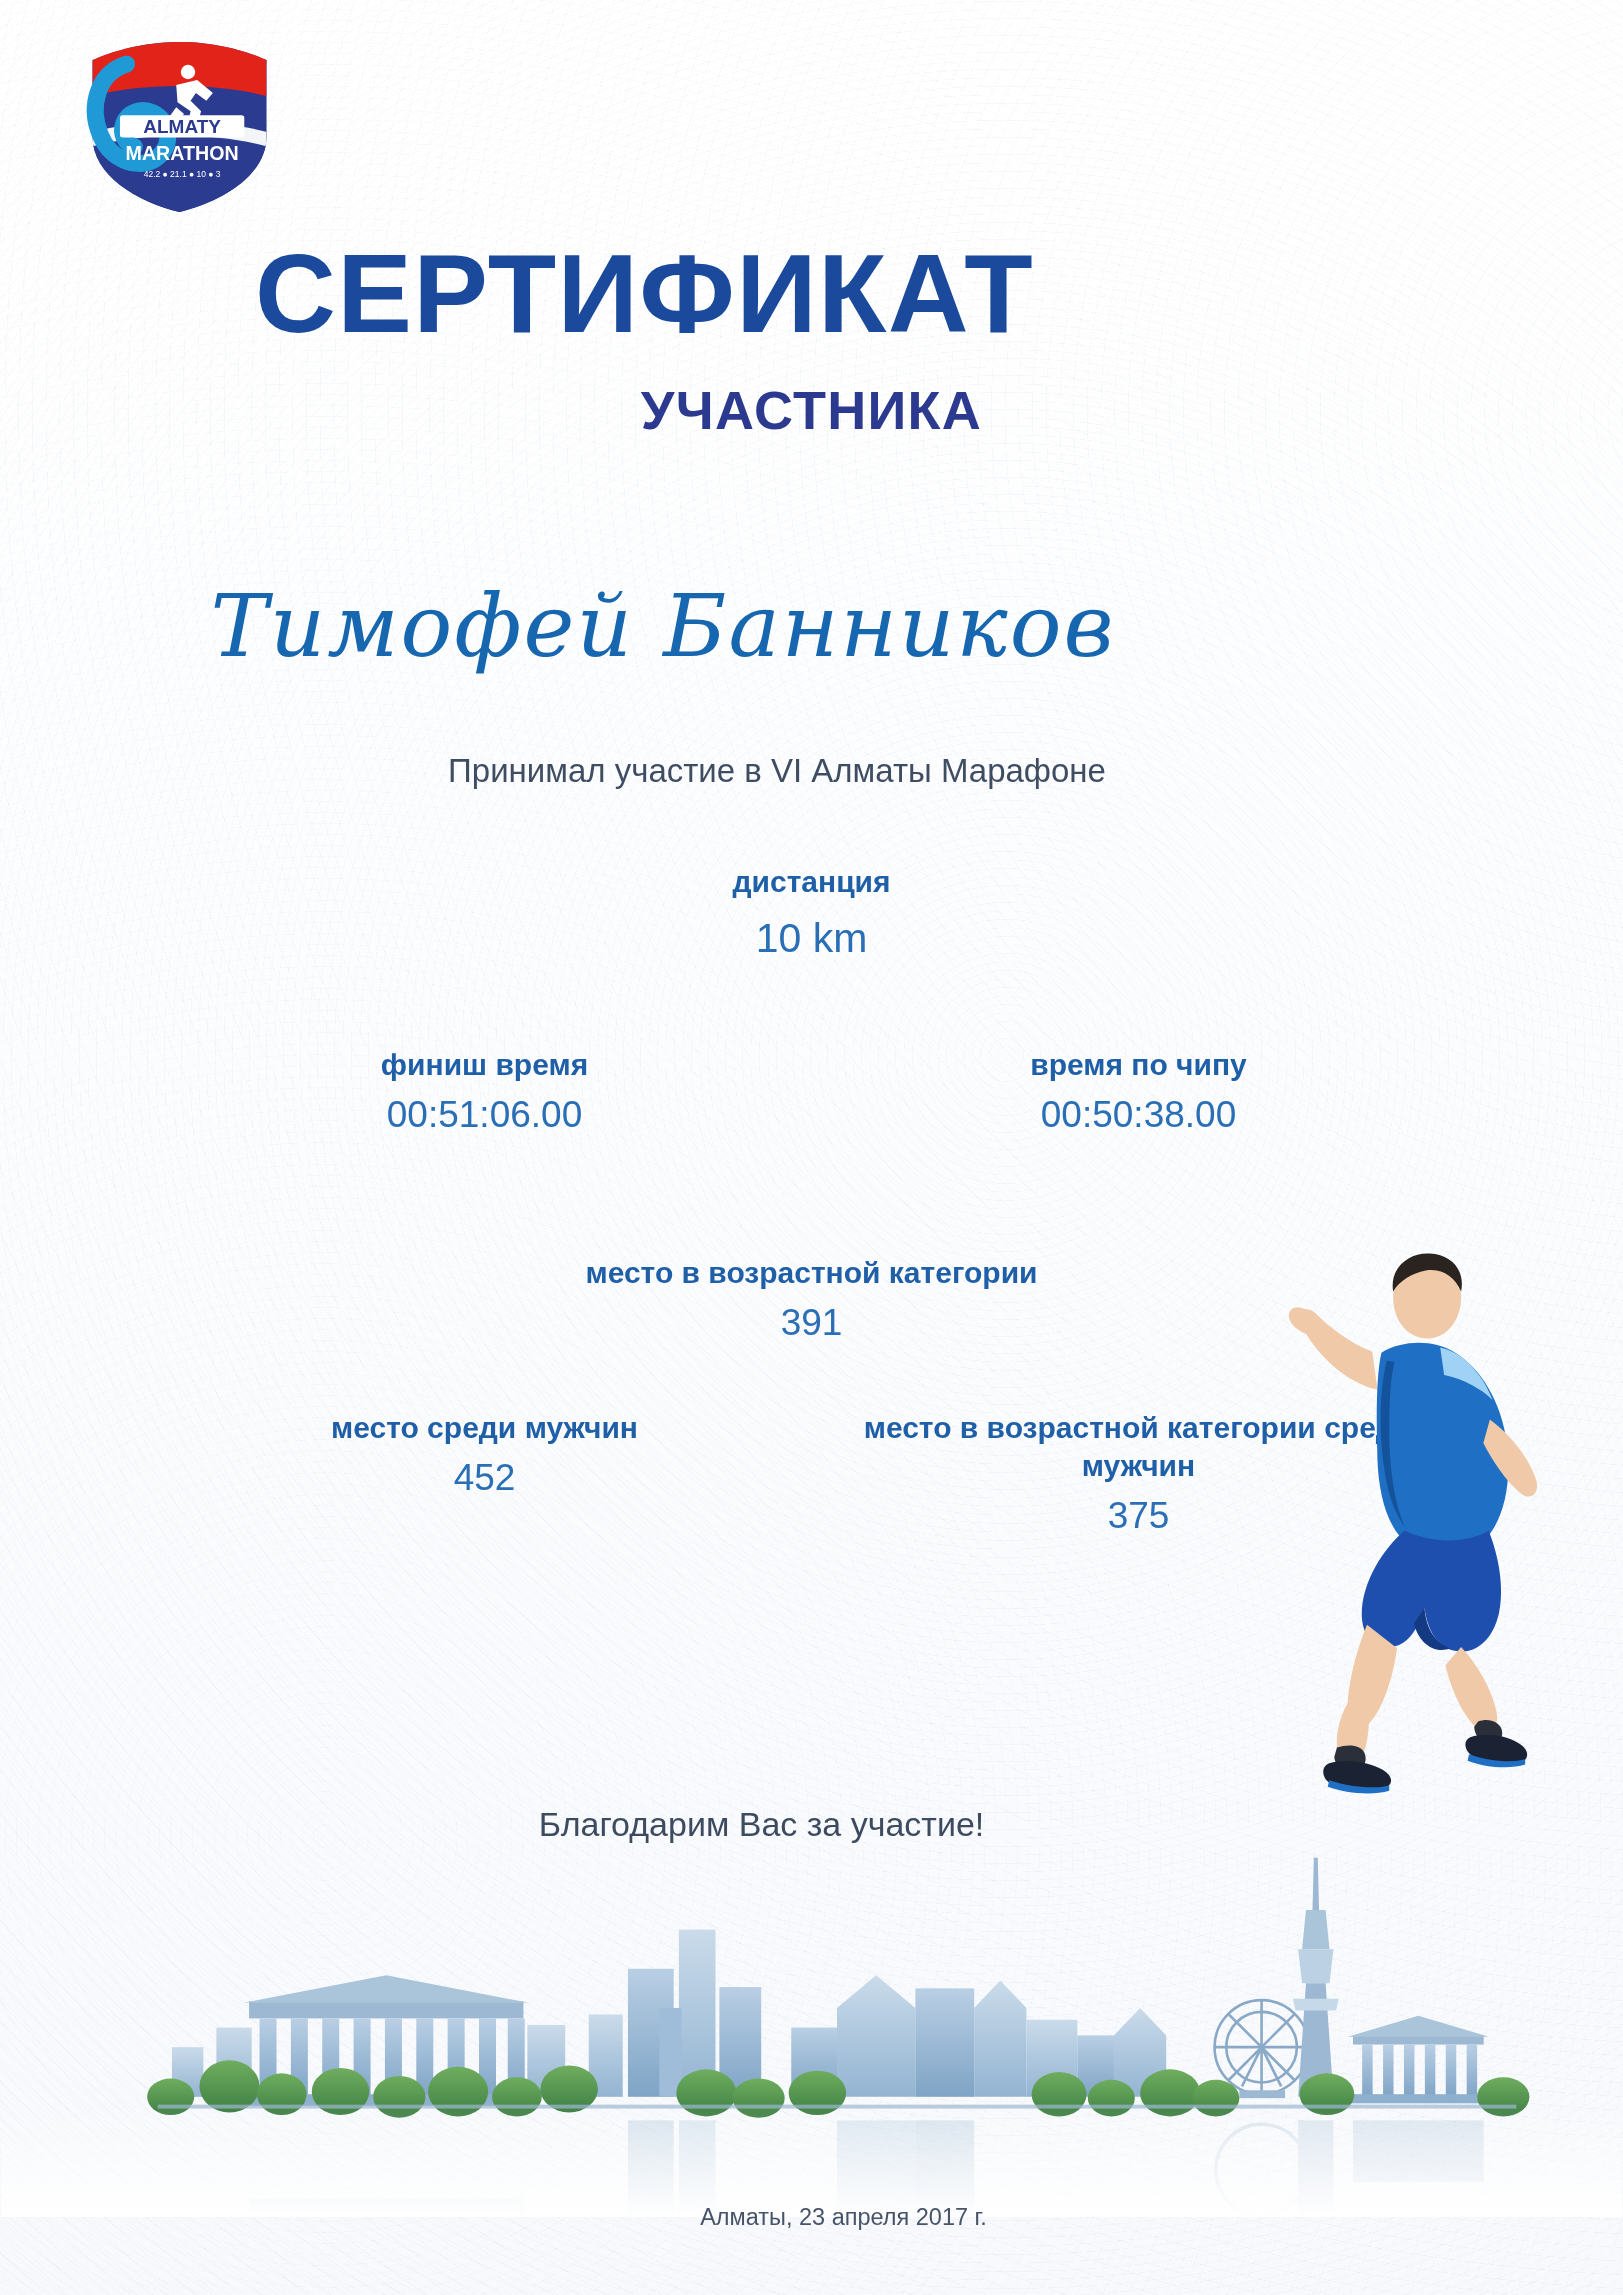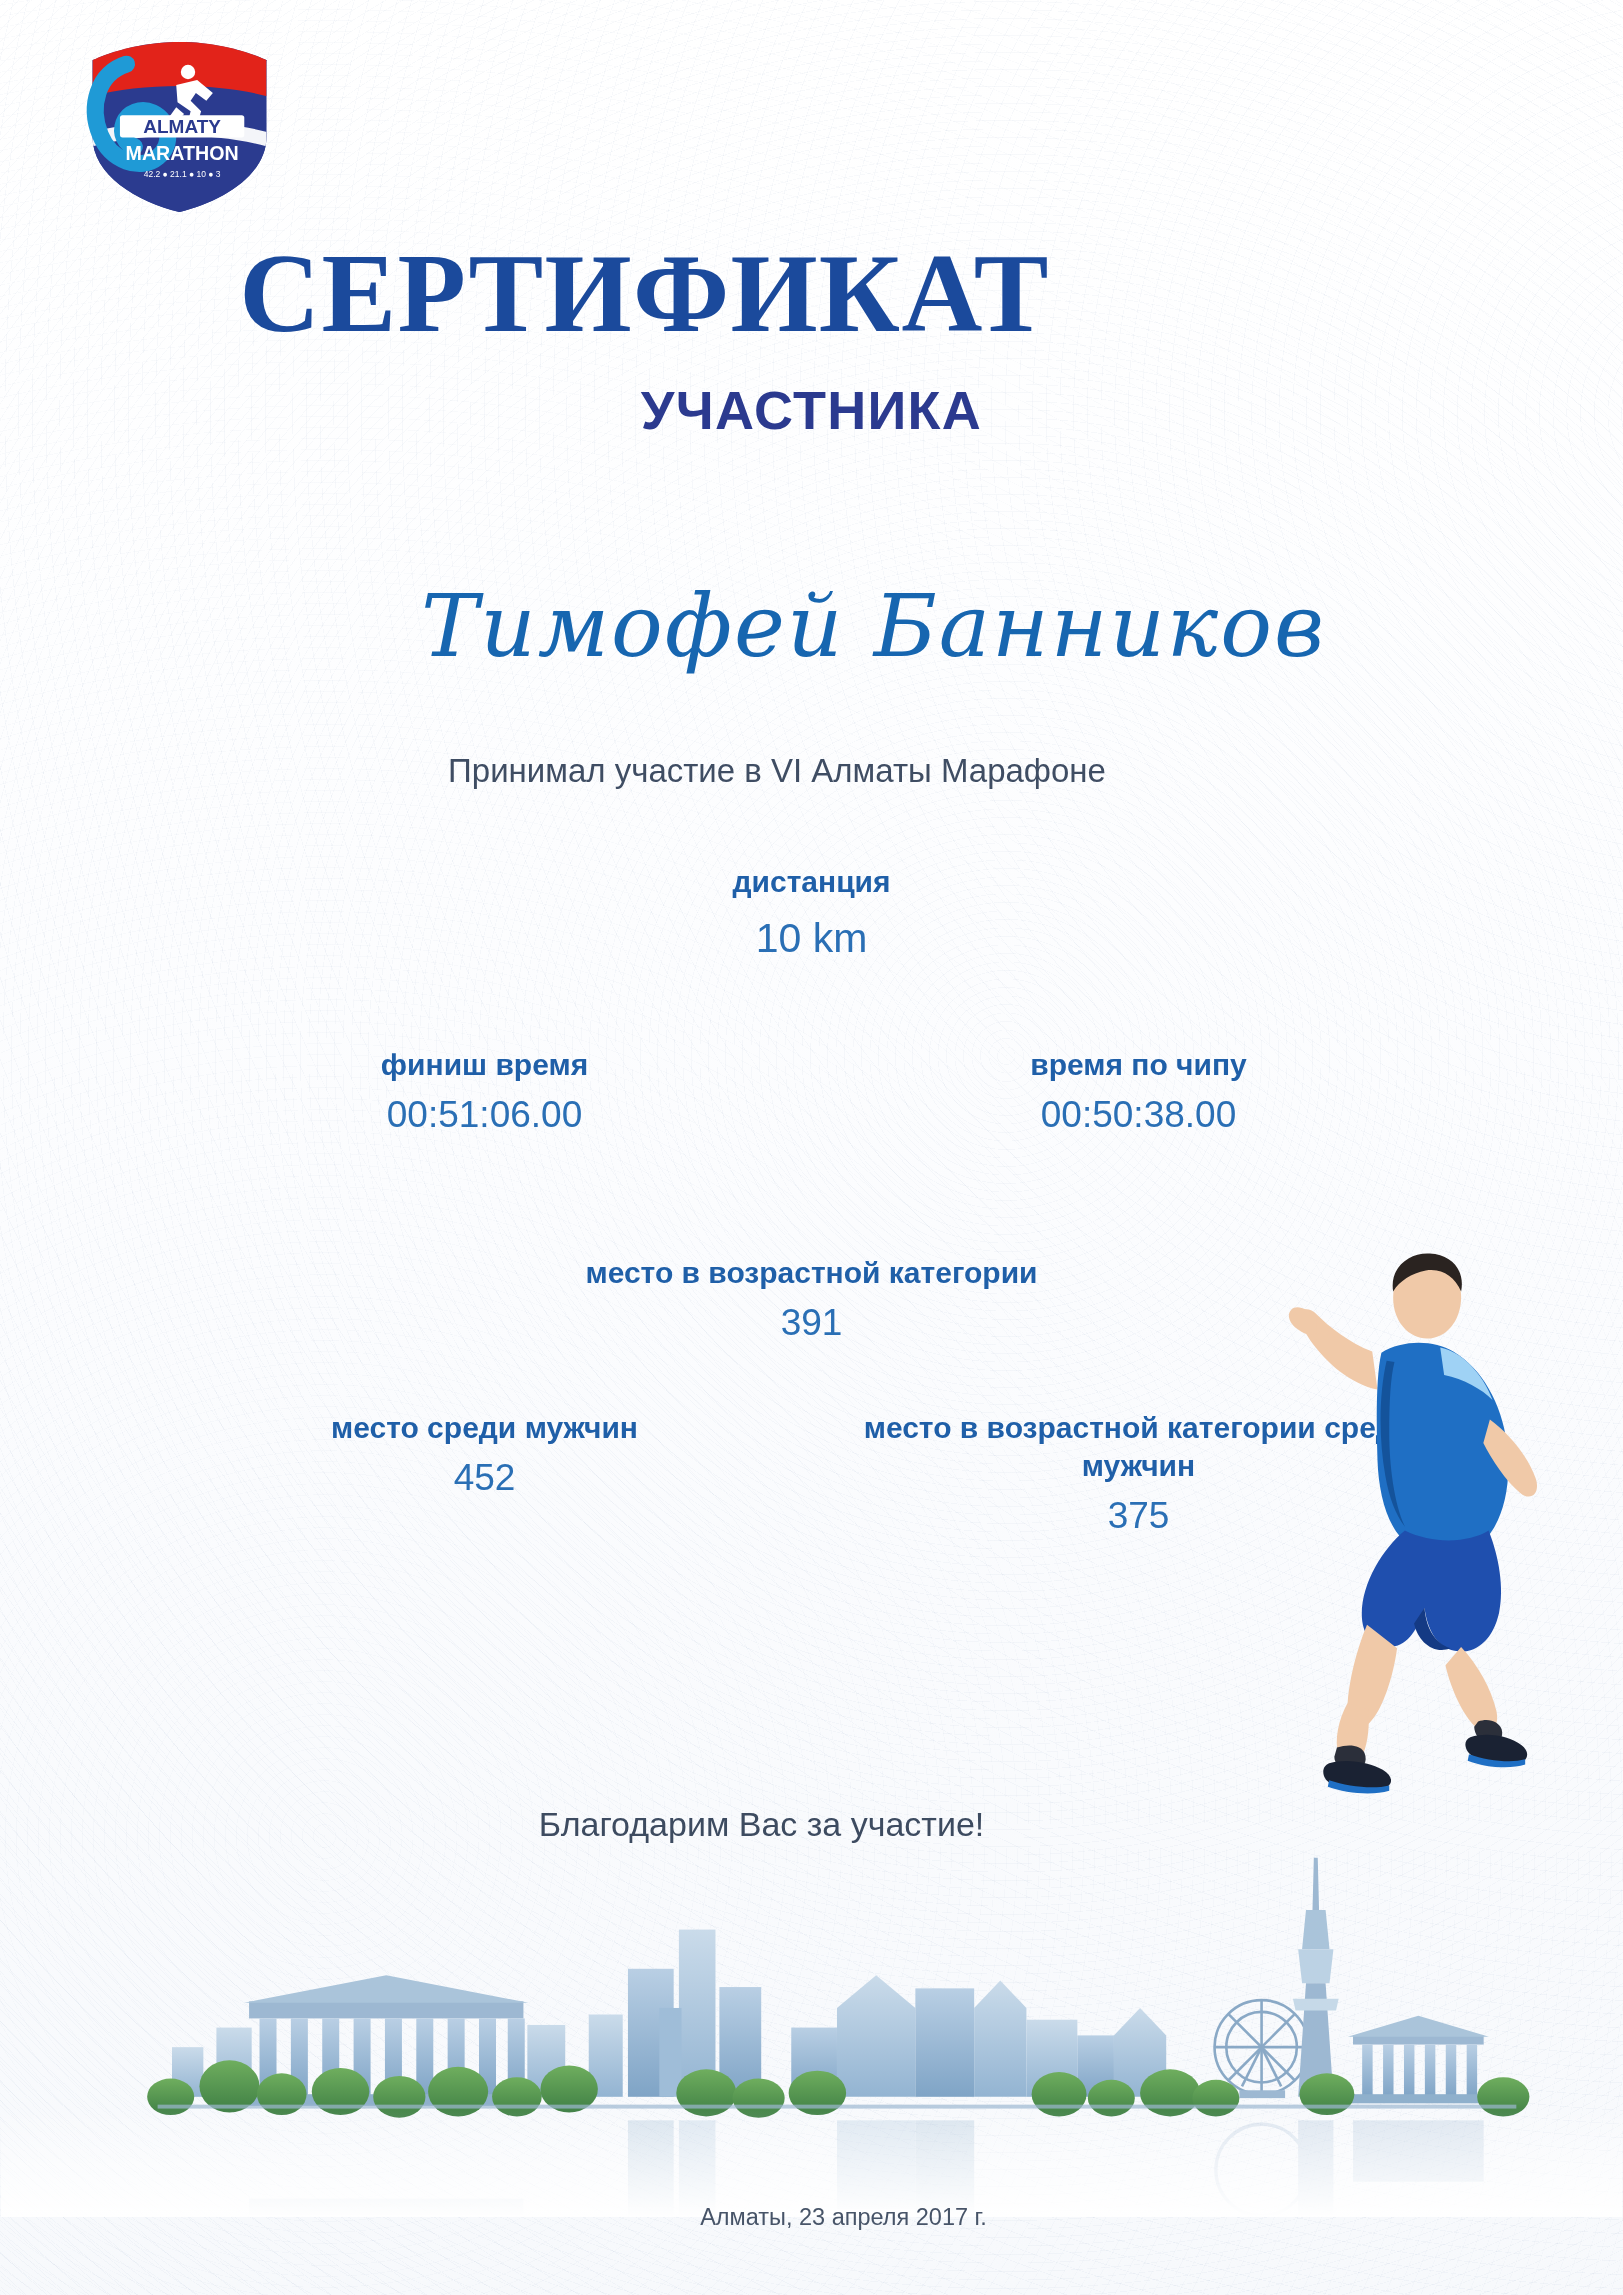--- a/index.html
+++ b/index.html
@@ -48,39 +48,39 @@
   .title-main {
     position: absolute;
     top: 229px;
     left: 0;
     width: 1289px;
     text-align: center;
     font-size: 112px;
     font-weight: bold;
     letter-spacing: 1.3px;
     color: #1b4a9c;
-    font-family: Liberation Serif, serif;
+    font-family: Liberation Sans, sans-serif;
   }
   .title-sub {
     position: absolute;
     top: 379px;
     left: 0;
     width: 1623px;
     text-align: center;
     font-size: 54px;
     font-weight: bold;
     color: #2b3a8f;
     letter-spacing: 1.3px;
   }
   .participant-name {
     position: absolute;
     top: 576px;
     left: 0;
     width: 1326px;
-    text-align: right;
+    text-align: center;
     font-family: "DejaVu Serif", serif;
     font-style: italic;
     font-size: 86px;
     color: #1766b0;
     letter-spacing: 2px;
   }
   .subtitle-line {
     position: absolute;
     top: 752px;
     left: 0;

